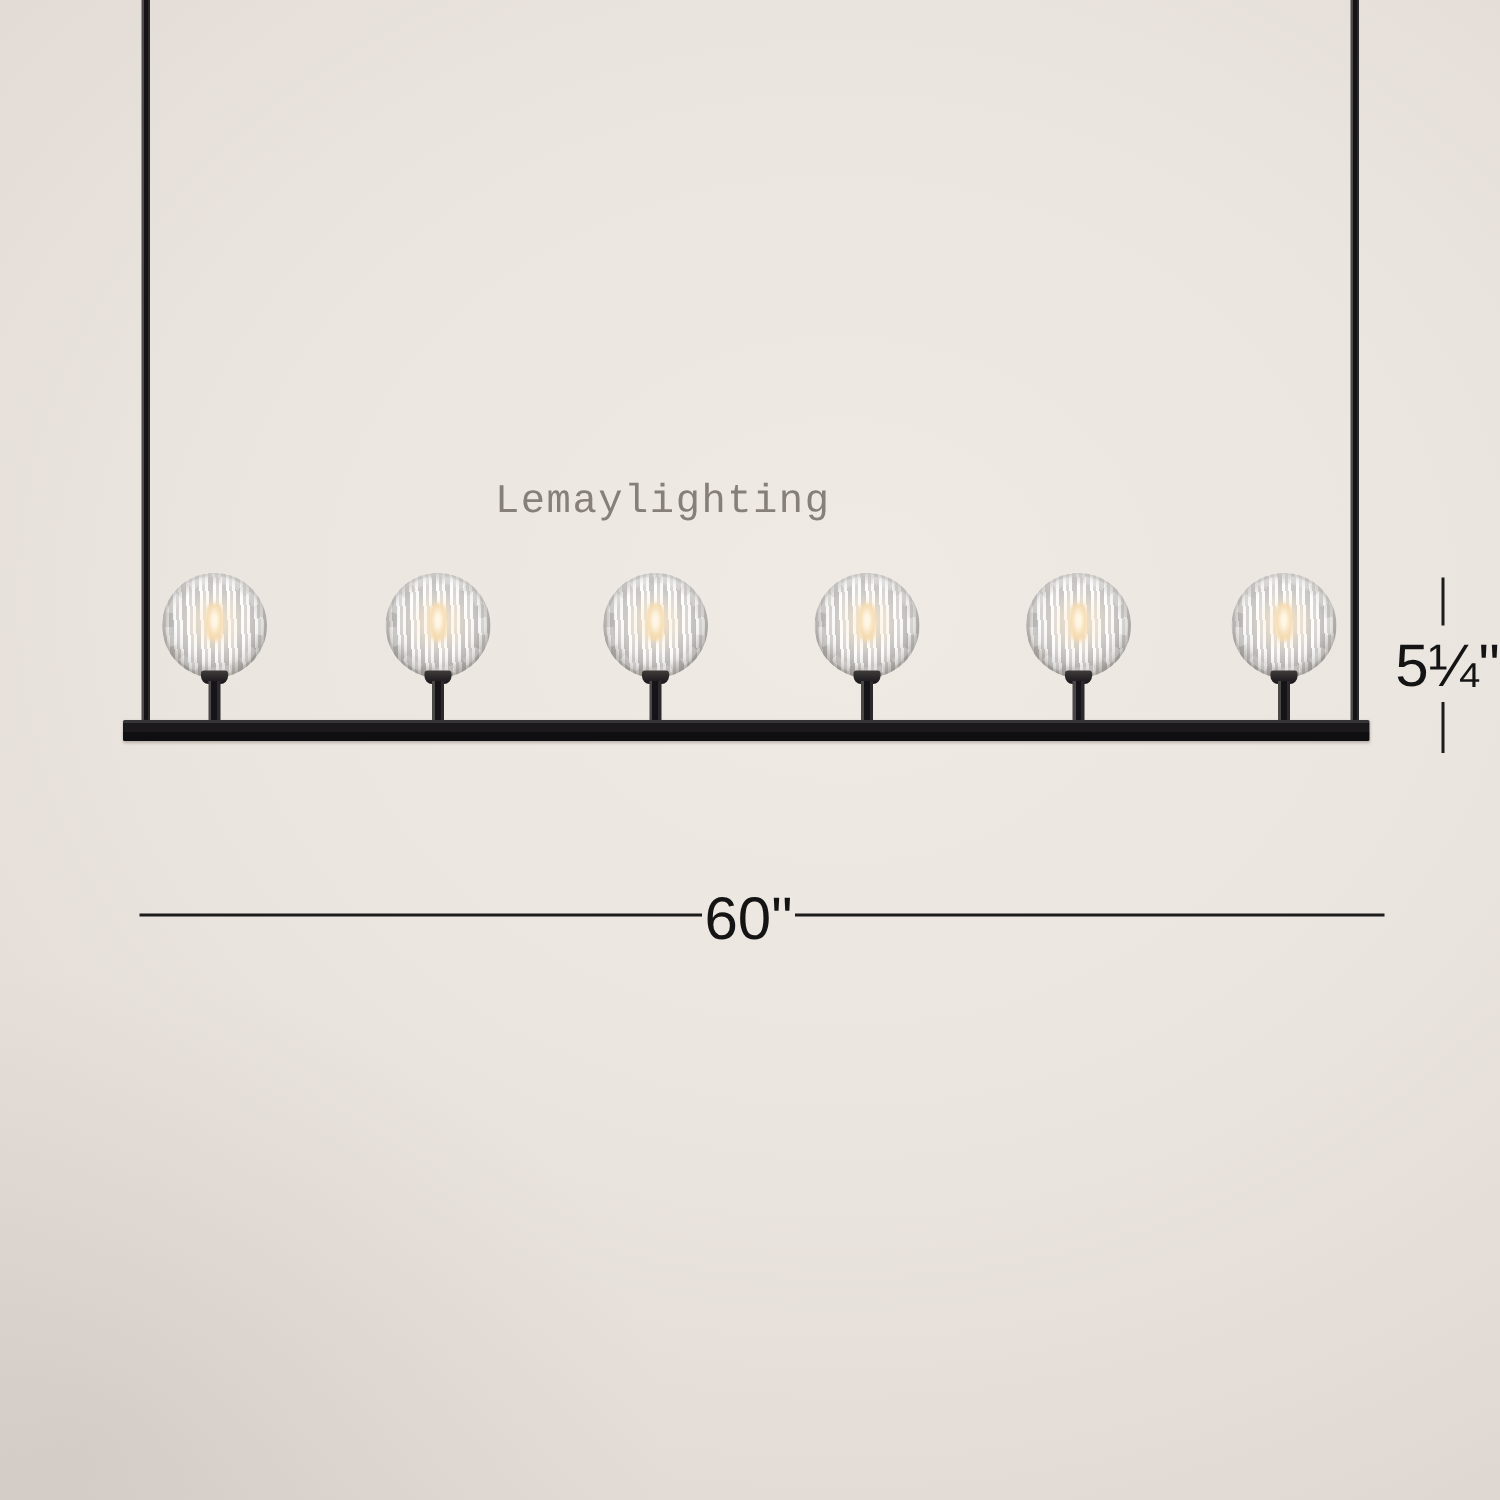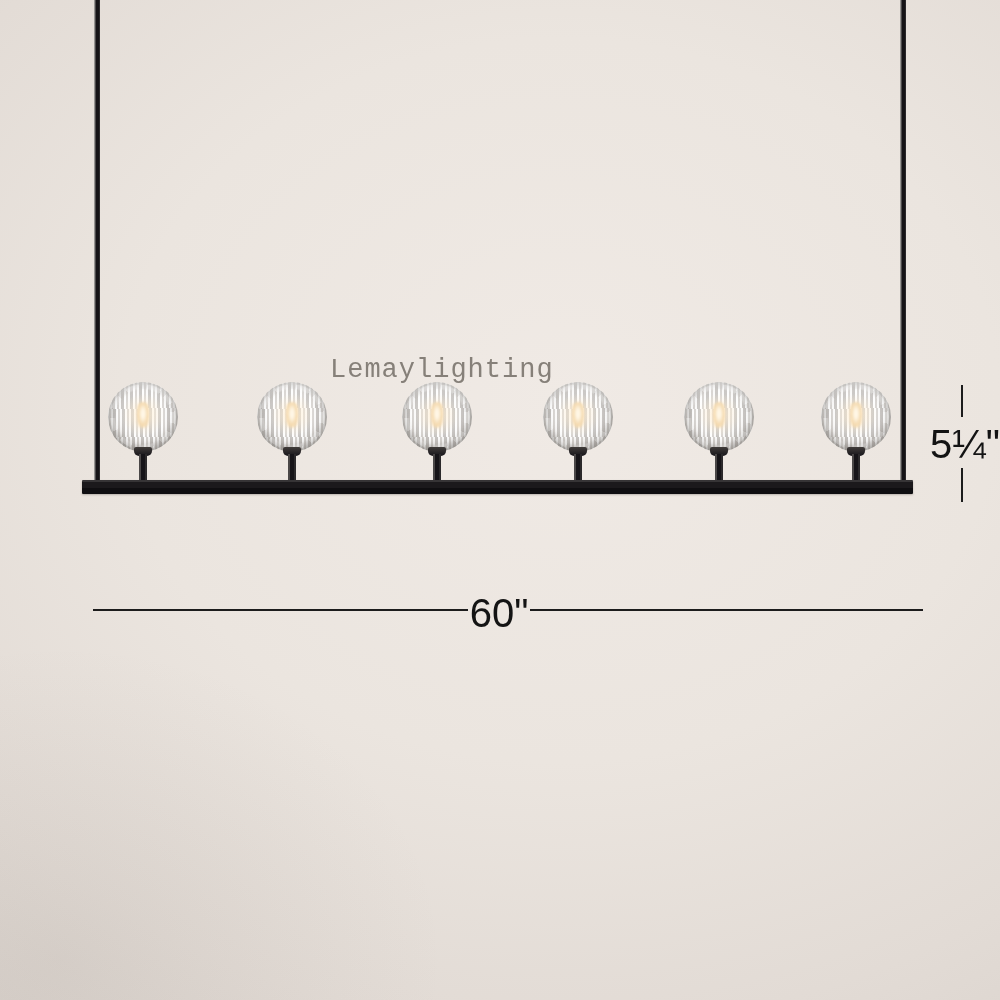--- a/index.html
+++ b/index.html
@@ -111,21 +111,20 @@
 
   
   .watermark {
     position: absolute;
     left: 330px; top: 320px;
     font-family: "Liberation Mono", "DejaVu Sans Mono", monospace;
     font-size: 27px;
     letter-spacing: 1px;
     color: #868079;
     white-space: nowrap;
-    margin-top: 35px;
   }
 
   
   .dim-line { position: absolute; background: #1c1c1c; }
   .dim-h-tick-top    { left: 961px; top: 385px; width: 2px; height: 32px; }
   .dim-h-tick-bottom { left: 961px; top: 468px; width: 2px; height: 34px; }
   .dim-w-line-left   { left: 93px;  top: 609px; width: 375px; height: 2px; }
   .dim-w-line-right  { left: 530px; top: 609px; width: 393px; height: 2px; }
 
   .dim-label {

